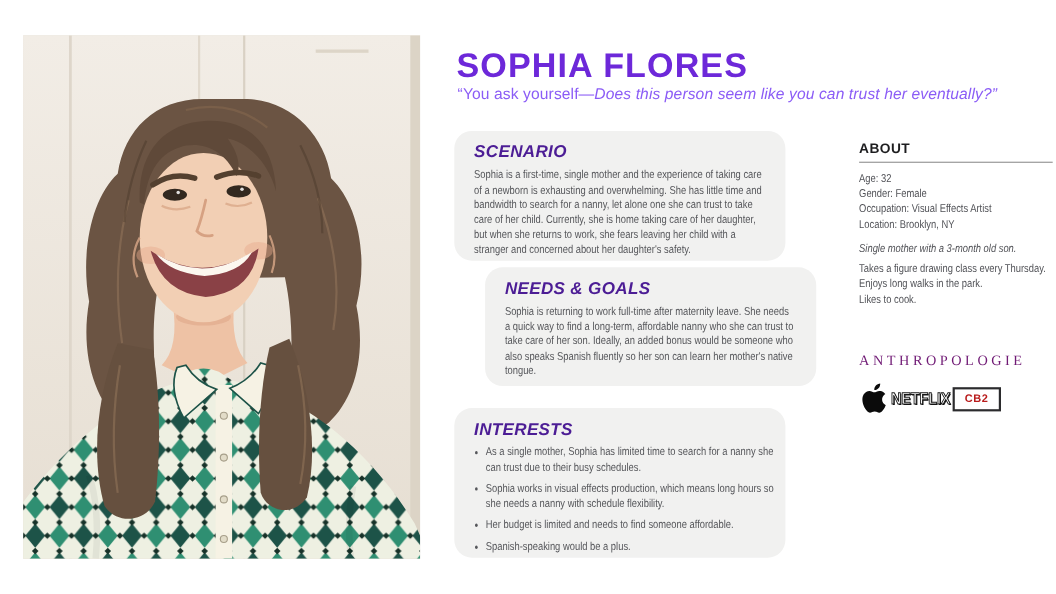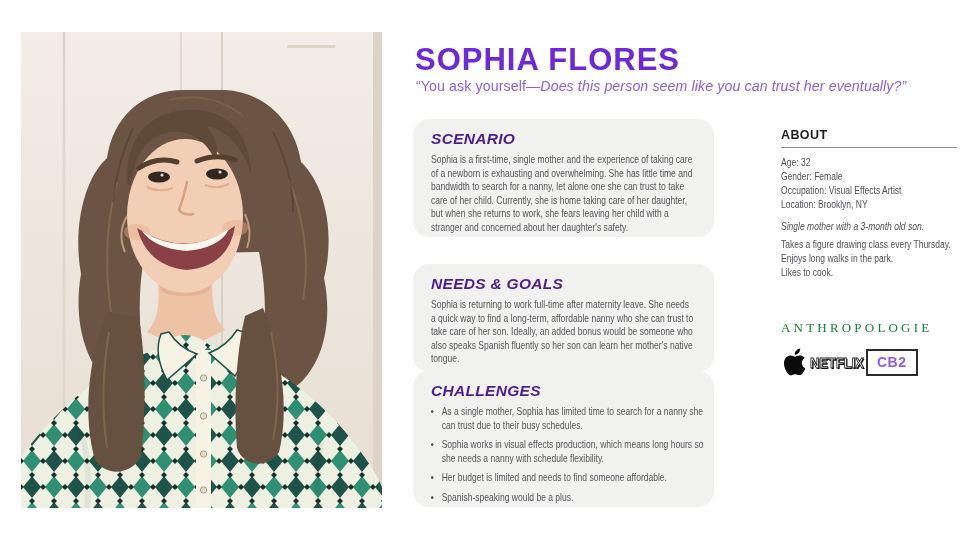--- a/index.html
+++ b/index.html
@@ -40,49 +40,49 @@
     color:#4c1d95; letter-spacing:.3px;
   }
   .card p, .card ul {
     margin:0; font-size:10.4px; line-height:1.3; color:#55565a;
   }
   .condense { transform:scaleX(.82); transform-origin:0 0; width:121.9%; }
   .card ul { padding-left:13px; }
   .card li { margin-bottom:6px; }
   .card li:last-child { margin-bottom:0; }
   #card-scenario   { top:119px; height:118px; }
-  #card-needs      { top:264px; height:108px; }
+  #card-needs      { top:243px; height:108px;margin-left:28px; }
   #card-challenges { top:371px; height:136px; }
 
   
   .side-section { position:absolute; left:781px; width:176px; }
   #section-about     { top:128px; }
   #section-interests { top:238px; }
   #section-brands    { top:313px; }
   .side-section h3 {
     margin:0 0 8px; font-size:12.5px; font-weight:bold; color:#1d1d1f;
     letter-spacing:.4px; padding-bottom:5px; border-bottom:1px solid #8f8f8f;
   }
   .side-line {
     font-size:10.4px; line-height:1.36; color:#515257; white-space:nowrap;
   }
   .side-note {
     font-size:10.4px; line-height:1.36; color:#515257; font-style:italic;
     margin-top:7px; white-space:nowrap;
   }
   .brand-anthro {
-    font-family:"Liberation Serif", serif; font-size:13px; color:#15803d;
+    font-family:"Liberation Serif", serif; font-size:13px; color:#701a75;
     letter-spacing:3.2px; margin:7px 0 11px; white-space:nowrap;
   }
   .brand-row {
     display:flex; align-items:center; width:176px;
   }
   .brand-cb2 {
     box-sizing:border-box; border:2px solid #2b2b2d; padding:3px 9px 4px;
-    font-size:14px; font-weight:bold; color:#8b5cf6; letter-spacing:.5px;
+    font-size:10px; font-weight:bold; color:#b91c1c; letter-spacing:.5px;
     background:#fff;
   }
   .apple-mark svg { display:block; }
   .netflix-mark svg { display:block; }
 </style>
 </head>
 <body>
 
 <div class="photo-frame">
   <svg viewBox="0 0 361 476" xmlns="http://www.w3.org/2000/svg">
@@ -200,21 +200,21 @@
   <h2>SCENARIO</h2>
   <p class="condense">Sophia is a first-time, single mother and the experience of taking care of a newborn is exhausting and overwhelming. She has little time and bandwidth to search for a nanny, let alone one she can trust to take care of her child. Currently, she is home taking care of her daughter, but when she returns to work, she fears leaving her child with a stranger and concerned about her daughter's safety.</p>
 </section>
 
 <section class="card" id="card-needs">
   <h2>NEEDS &amp; GOALS</h2>
   <p class="condense">Sophia is returning to work full-time after maternity leave. She needs a quick way to find a long-term, affordable nanny who she can trust to take care of her son. Ideally, an added bonus would be someone who also speaks Spanish fluently so her son can learn her mother's native tongue.</p>
 </section>
 
 <section class="card" id="card-challenges">
-  <h2>CHALLENGES</h2>
+  <h2>INTERESTS</h2>
   <ul class="condense">
     <li>As a single mother, Sophia has limited time to search for a nanny she can trust due to their busy schedules.</li>
     <li>Sophia works in visual effects production, which means long hours so she needs a nanny with schedule flexibility.</li>
     <li>Her budget is limited and needs to find someone affordable.</li>
     <li>Spanish-speaking would be a plus.</li>
   </ul>
 </section>
 
 <section class="side-section" id="section-about">
   <h3>ABOUT</h3>

